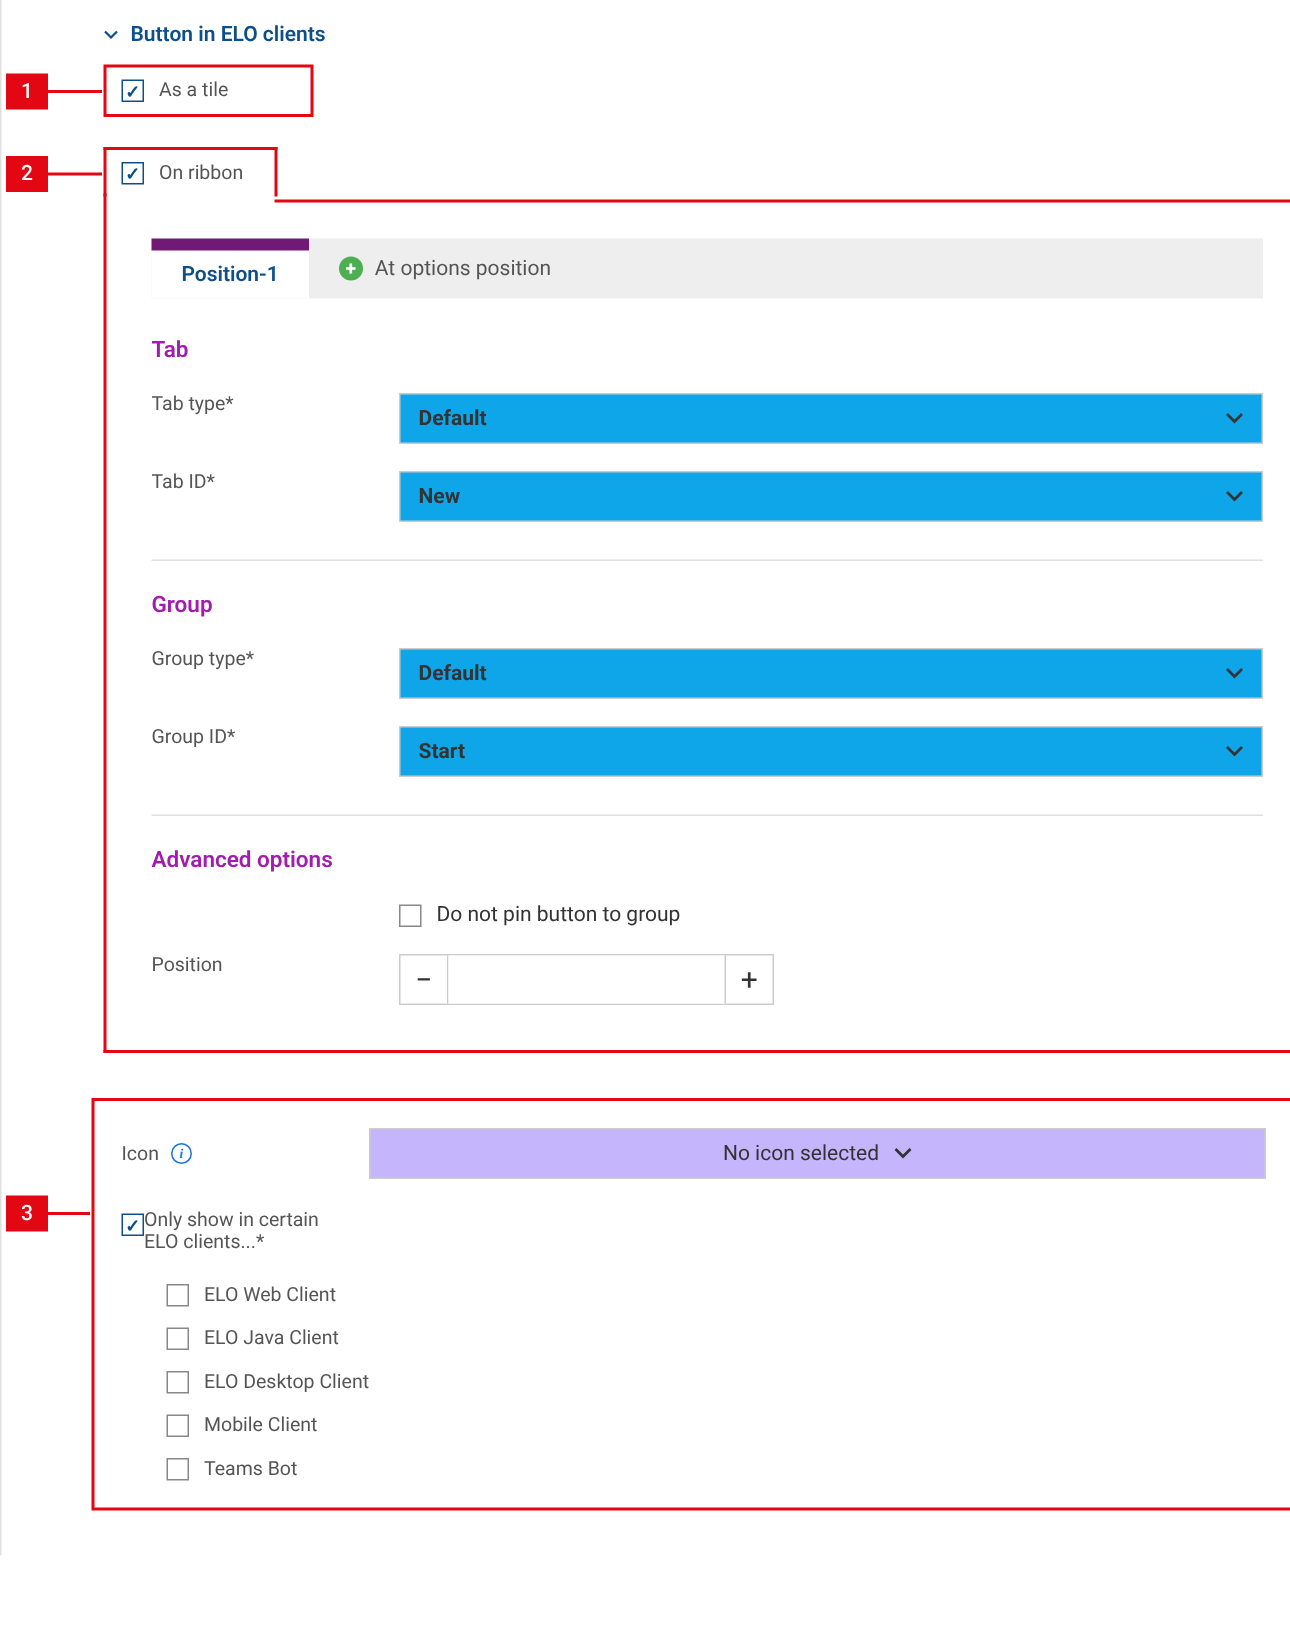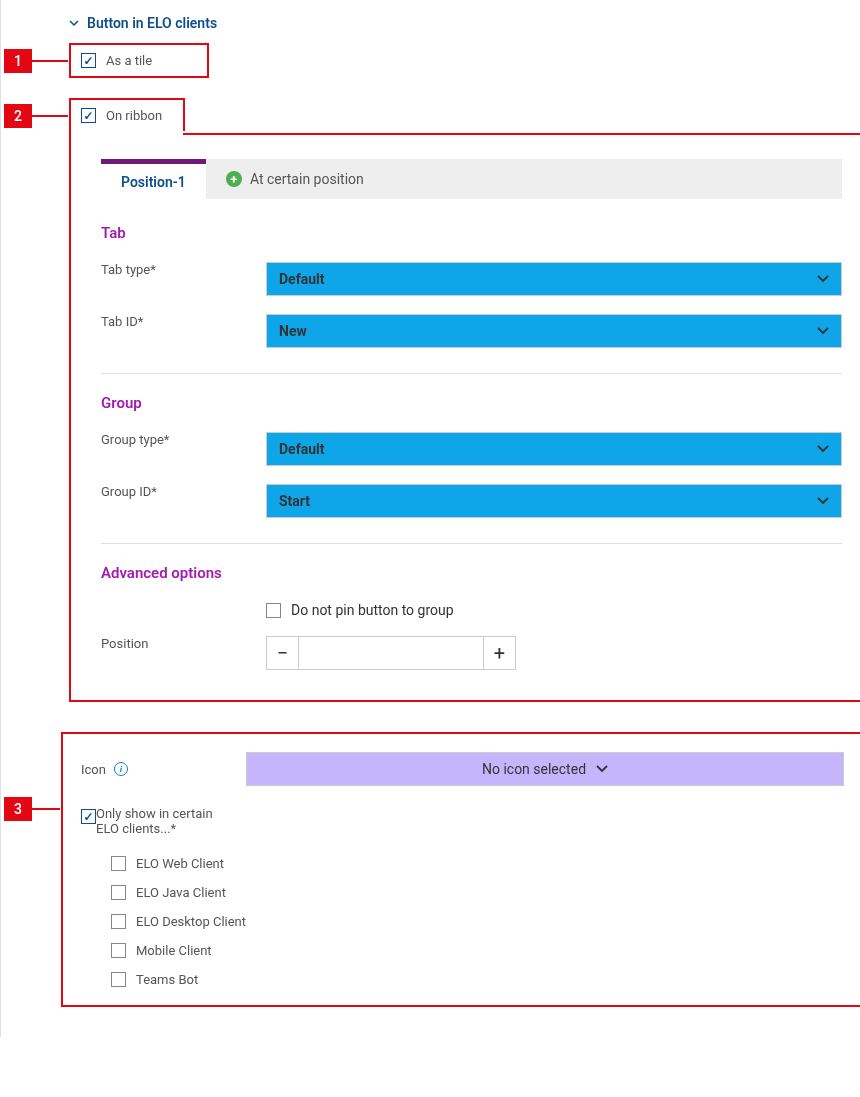--- a/index.html
+++ b/index.html
@@ -135,21 +135,21 @@
       align-items: center;
       gap: 8px;
       cursor: pointer;
       color: #555;
       font-size: 14px;
     }
     .tab.active {
       background: #fff;
       color: #0d4f8b;
       font-weight: 600;
-      border-top: 5px solid #701a75;
+      border-top: 8px solid #701a75;
     }
     .add-icon {
       width: 16px;
       height: 16px;
       border-radius: 50%;
       background: #4CAF50;
       color: #fff;
       display: flex;
       align-items: center;
       justify-content: center;
@@ -335,21 +335,21 @@
     </div>
     <div class="section-2-header-border-right"></div>
     <div class="section-2-body">
 
       <div class="tabs-row">
         <div class="tab active">
           <span>Position-1</span>
         </div>
         <div class="tab">
           <span class="add-icon">+</span>
-          <span>At certain position</span>
+          <span>At options position</span>
         </div>
       </div>
 
       <div class="form-section-title">Tab</div>
 
       <div class="form-row">
         <div class="form-label">Tab type*</div>
         <div class="form-select">
           <span>Default</span>
           <span class="select-chevron">

